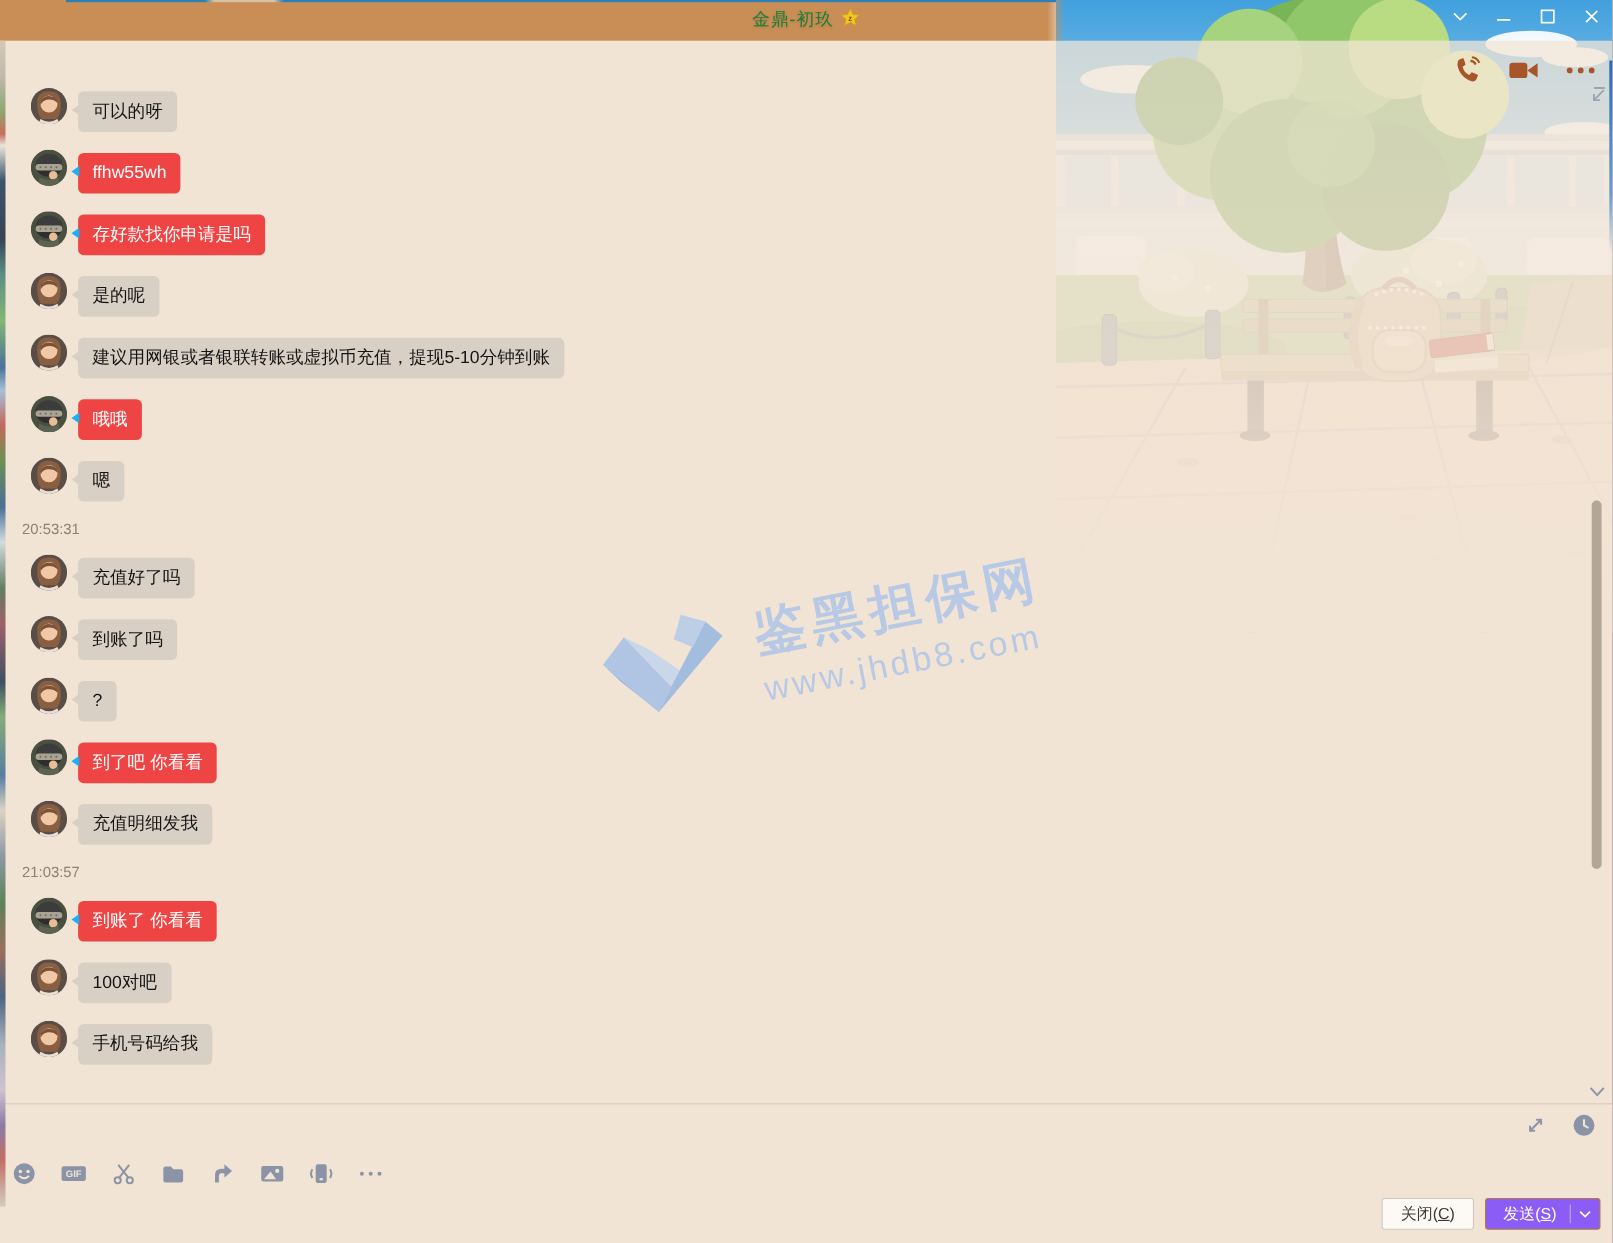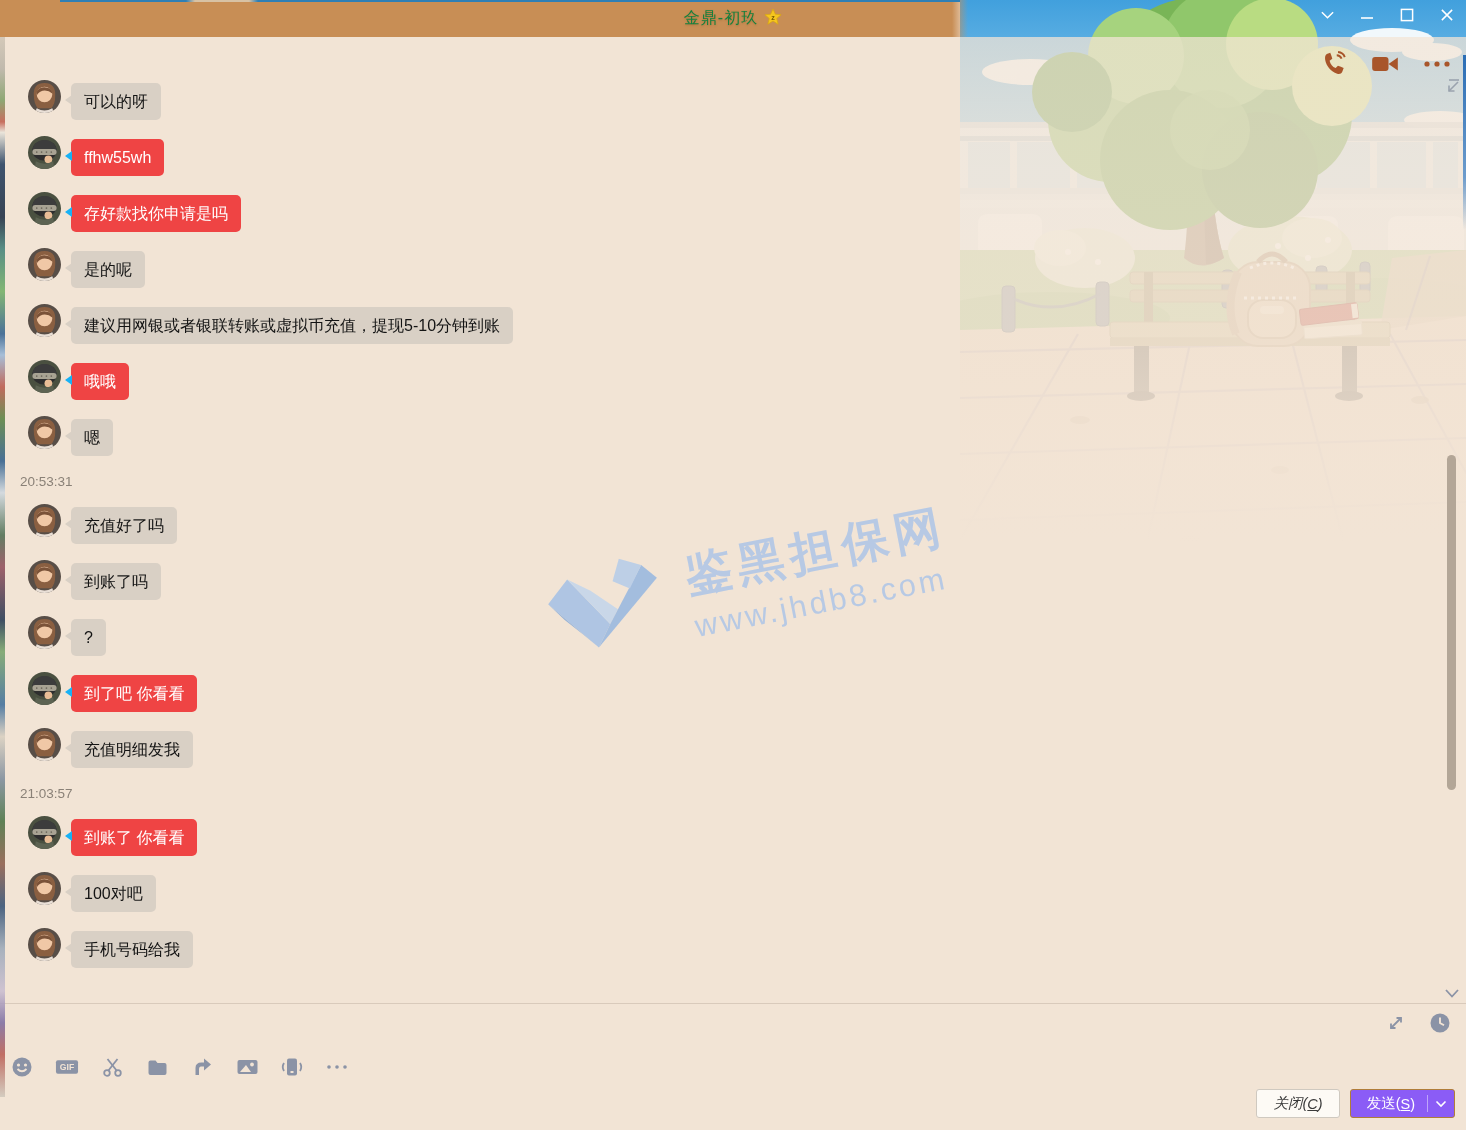--- a/index.html
+++ b/index.html
@@ -72,21 +72,21 @@
   
   #bottom{position:absolute;left:0;top:1003px;width:1466px;height:127px;z-index:15;
     border-top:1px solid #d9cabb;background:#f2e4d5;}
   #toolbar{position:absolute;left:10px;top:7px;display:flex;gap:21px;margin-top:44px;}
   .tbtn{width:24px;height:24px;display:flex;align-items:center;justify-content:center;cursor:pointer;}
   #toolbar-right{position:absolute;right:14px;top:7px;display:flex;align-items:center;gap:20px;}
   #input-box{position:absolute;left:8px;top:40px;width:1440px;height:42px;border:none;outline:none;
     background:transparent;resize:none;font-size:15px;color:#333;}
   #footer-btns{position:absolute;right:11px;bottom:12px;display:flex;align-items:center;gap:10px;}
   #close-btn{height:29px;min-width:76px;padding:0 16px;background:#fdfaf5;border:1px solid #cfc9c0;
-    border-radius:3px;font-size:14.5px;color:#3a3a3a;display:flex;align-items:center;justify-content:center;cursor:pointer;font-style:italic;}
+    border-radius:3px;font-size:14.5px;color:#3a3a3a;display:flex;align-items:center;justify-content:center;cursor:pointer;}
   #send-btn{height:29px;min-width:96px;background:#8b5cf6;border:1px solid #b07d3a;border-radius:3px;
     display:flex;align-items:stretch;color:#fff;font-size:14.5px;cursor:pointer;overflow:hidden;}
   #send-main{display:flex;align-items:center;padding:0 12px 0 16px;}
   #send-split{width:1px;background:rgba(255,255,255,.45);margin:5px 0;}
   #send-caret{display:flex;align-items:center;justify-content:center;width:26px;}
   .u{text-decoration:underline;}
 </style>
 </head>
 <body>
 

